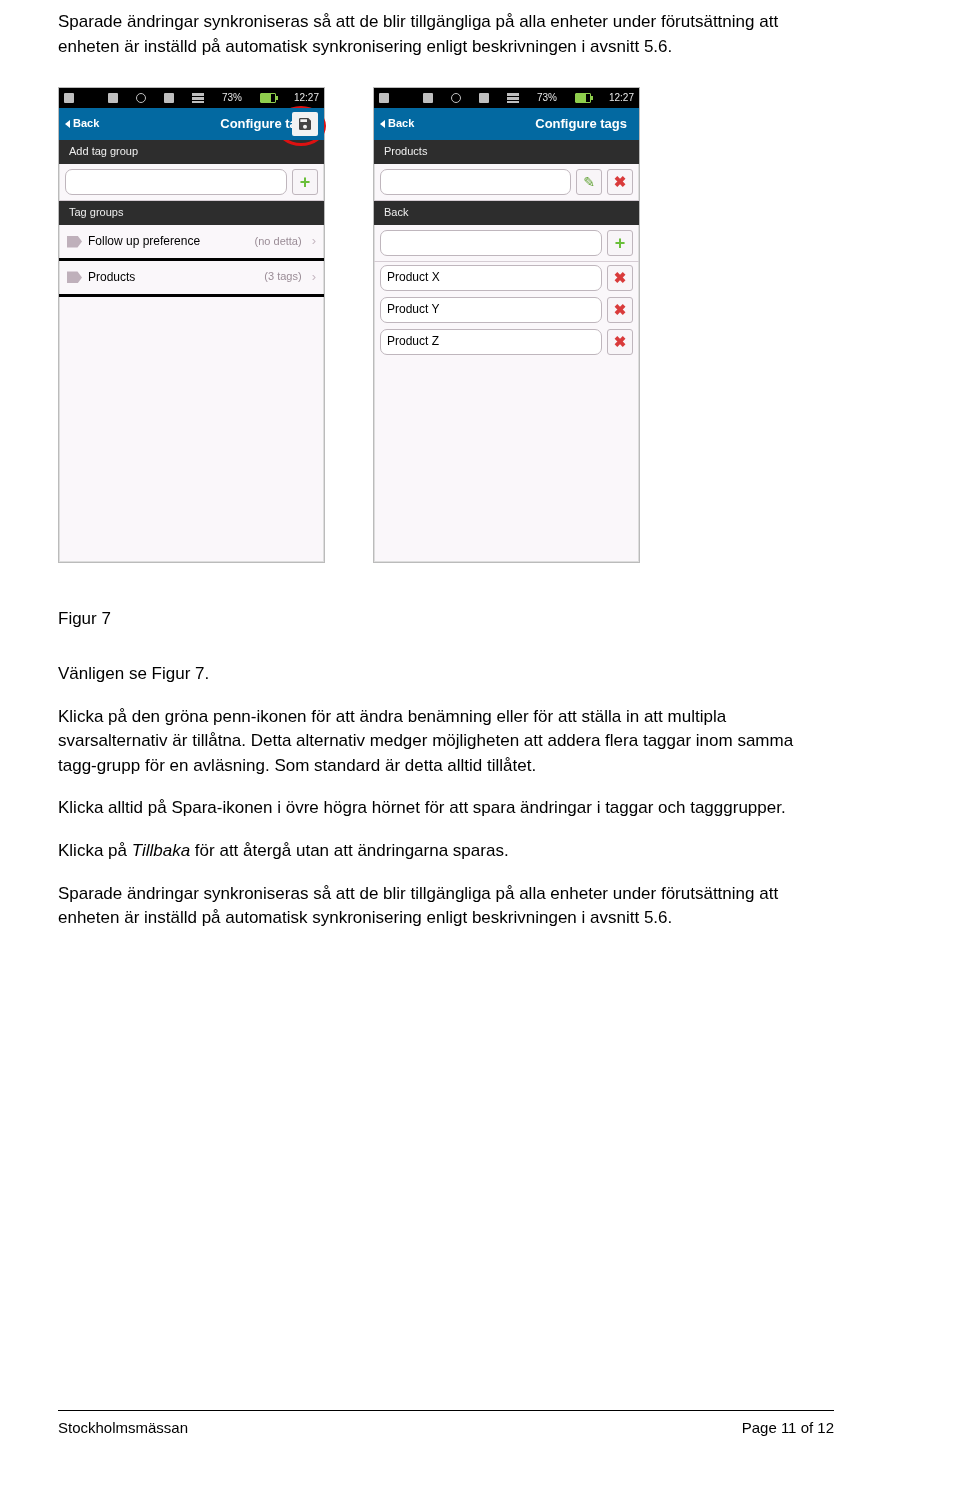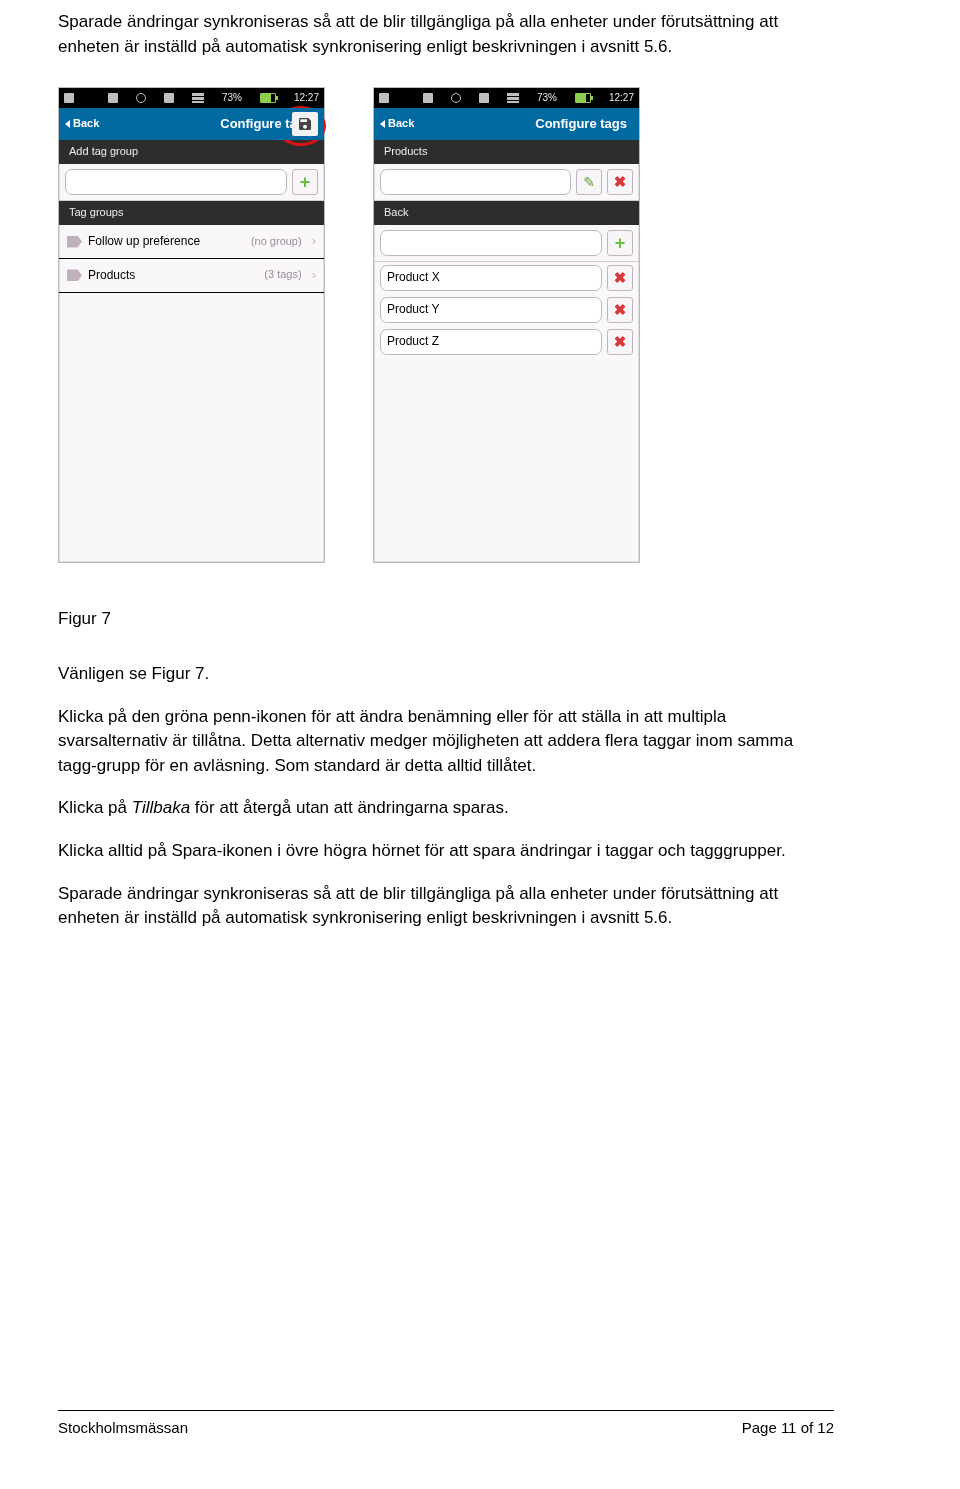--- a/index.html
+++ b/index.html
@@ -177,21 +177,21 @@
     box-sizing:border-box;
   }
   .plus { color:#6abf3a; font-size:18px; font-weight:bold; line-height:1;}
   .cross { color:#d93b3b; font-size:15px; font-weight:bold;}
   .pencil { color:#5b9f2e; font-size:14px;}
 
   .list-row {
     display:flex;
     align-items:center;
     padding: 7px 8px;
-    border-bottom:1px solid #000000;
+    border-bottom:3px solid #000000;
     font-size:12px;
     gap:6px;
   }
   .tag-ico {
     width:15px; height:12px;
     background:#bfb0bb;
     clip-path: polygon(0 0, 70% 0, 100% 50%, 70% 100%, 0 100%);
   }
   .row-meta { color:#9a8c96; font-size:11px; margin-left:auto;}
   .chev { color:#c6b8c2; font-size:13px; margin-left:4px;}
@@ -257,21 +257,21 @@
         <div class="sq-btn">
             <span class="plus">+</span>
           </div>
       </div>
 
       <div class="section-label">Tag groups</div>
 
       <div class="list-row">
         <span class="tag-ico"></span>
         <span>Follow up preference</span>
-        <span class="row-meta">(no group)</span>
+        <span class="row-meta">(no detta)</span>
         <span class="chev">›</span>
       </div>
       <div class="list-row">
         <span class="tag-ico"></span>
         <span>Products</span>
         <span class="row-meta">(3 tags)</span>
         <span class="chev">›</span>
       </div>
     </div>
 
@@ -334,24 +334,24 @@
       </div>
     </div>
 
   </div>
 
   <p style="margin-top:44px; margin-bottom:30px;">Figur 7</p>
 
 
   <p>Vänligen se Figur 7.</p>
   <p>Klicka på den gröna penn-ikonen för att ändra benämning eller för att ställa in att multipla svarsalternativ är tillåtna. Detta alternativ medger möjligheten att addera flera taggar inom samma tagg-grupp för en avläsning. Som standard är detta alltid tillåtet.</p>
+  <p>Klicka alltid på Spara-ikonen i övre högra hörnet för att spara ändringar i taggar och tagg­grupper.</p>
   <p>
     <span>Klicka på </span><span class="italic">Tillbaka</span><span> för att återgå utan att ändringarna sparas.</span>
   </p>
-  <p>Klicka alltid på Spara-ikonen i övre högra hörnet för att spara ändringar i taggar och tagg­grupper.</p>
   <p>Sparade ändringar synkroniseras så att de blir tillgängliga på alla enheter under förutsättning att enheten är inställd på automatisk synkronisering enligt beskrivningen i avsnitt 5.6.</p>
 
   <div class="footer">
     <span>Stockholmsmässan</span>
     <span>Page 11 of 12</span>
   </div>
 
 </div>
 
 </body></html>

